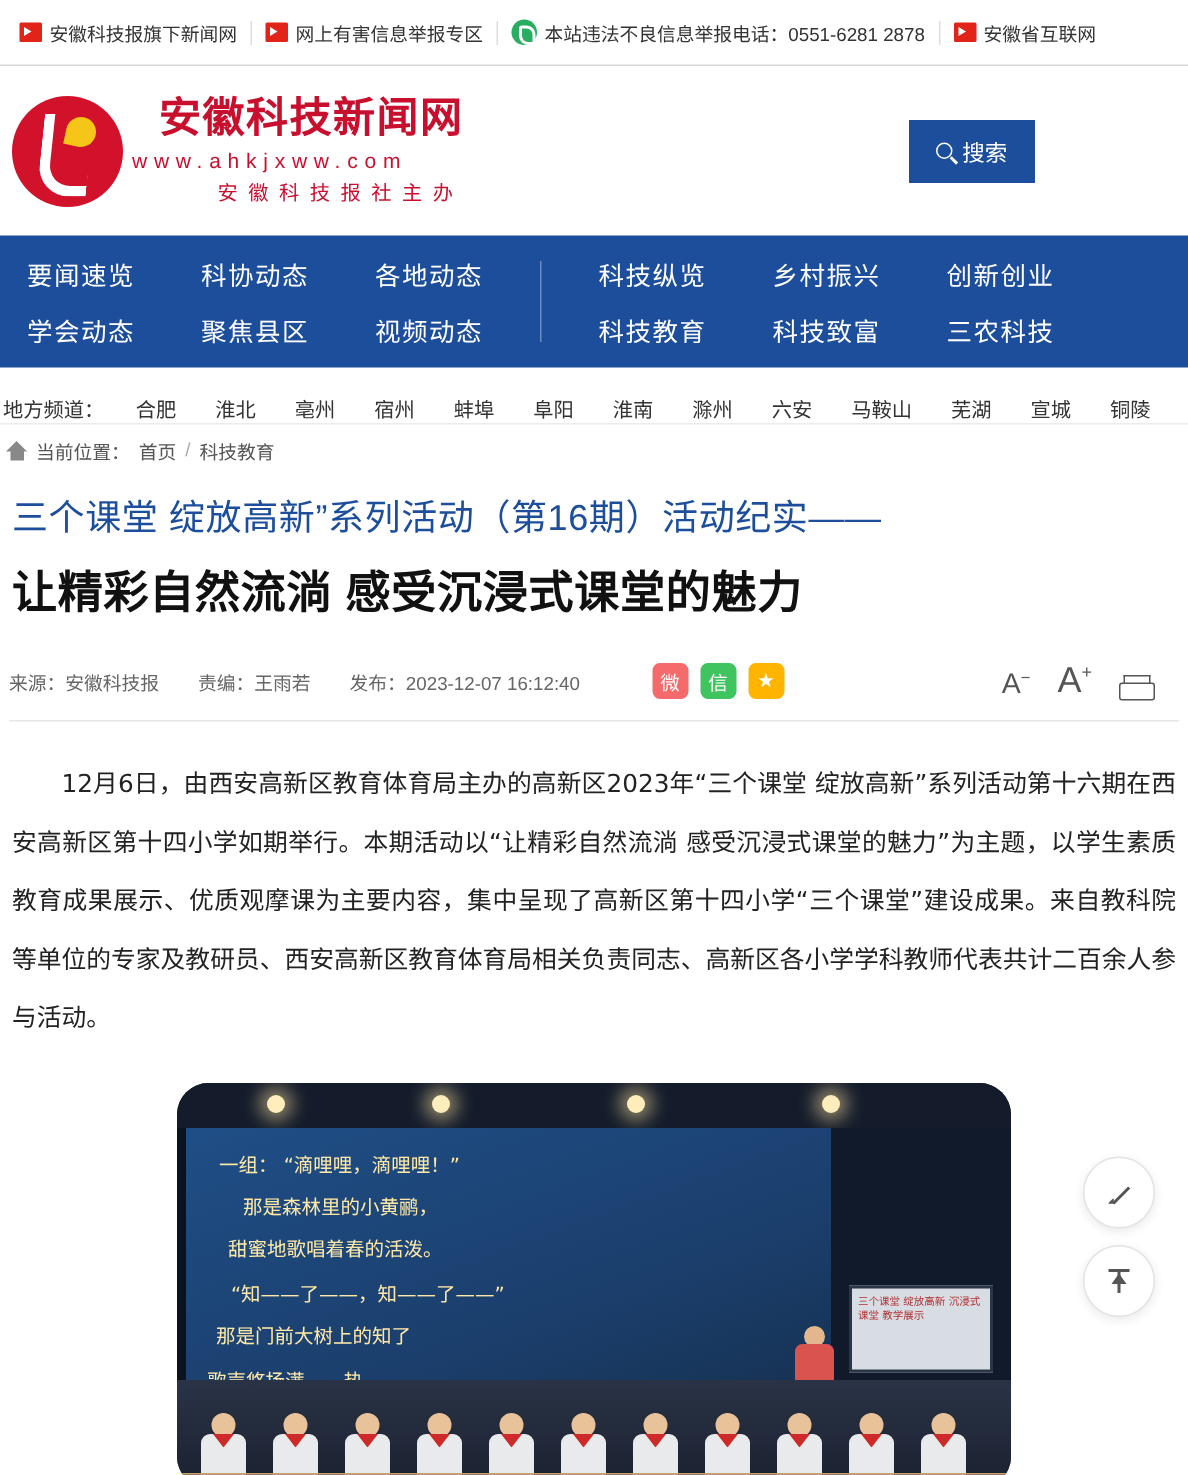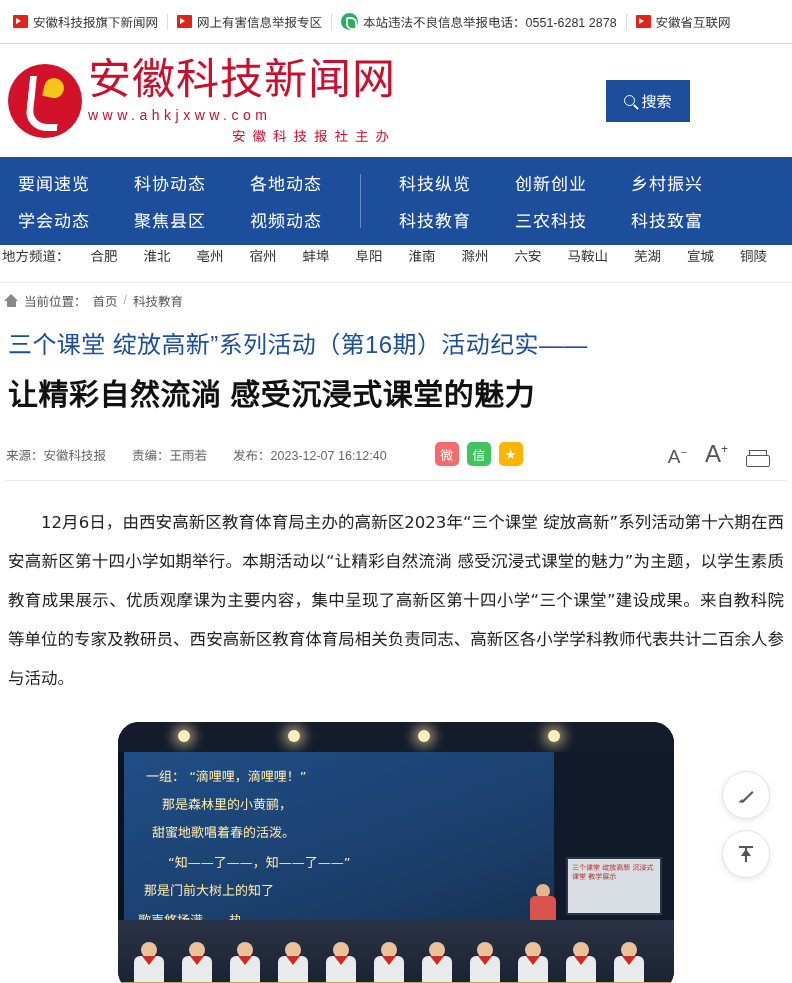--- a/index.html
+++ b/index.html
@@ -97,24 +97,25 @@
     position: absolute;
     left: 36px; top: 14px;
     width: 20px; height: 20px;
     background: #f5c518;
     border-radius: 50% 50% 50% 0;
     transform: rotate(12deg);
   }
   .logo-text { line-height: 1; }
   .logo-title {
     font-family: "DejaVu Sans", sans-serif;
-    font-size: 43px;
-    font-weight: normal;
+    font-size: 28px;
+    font-weight: bold;
     color: #c8102e;
     letter-spacing: 1px;
+    margin-left: 18px;
   }
   .logo-url {
     font-size: 14px;
     color: #c8102e;
     letter-spacing: 4.5px;
     margin-top: 7px;
     font-family: "Liberation Sans", sans-serif;
   }
   .logo-sub {
     font-size: 13.5px;
@@ -193,21 +194,21 @@
     width: 1px; height: 54px;
     background: rgba(255,255,255,0.35);
     margin: 0 16px;
   }
   .nav-item { cursor: pointer; white-space: nowrap; letter-spacing: 1px; }
 
   
   .channels {
     height: 38px;
     display: flex;
-    align-items: flex-start;
+    align-items: flex-end;
     font-size: 13.5px;
     color: #333;
     padding-left: 2px;
     border-bottom: 1px solid #ececec;
     overflow: hidden;
     white-space: nowrap;
   }
   .channels .label { font-weight: normal; margin-right: 8px; }
   .channels .ch { padding: 0 13px; cursor: pointer; }
 
@@ -557,26 +558,26 @@
   <div class="nav-group">
     <div class="nav-item">各地动态</div>
     <div class="nav-item">视频动态</div>
   </div>
   <div class="nav-divider"></div>
   <div class="nav-group">
     <div class="nav-item">科技纵览</div>
     <div class="nav-item">科技教育</div>
   </div>
   <div class="nav-group">
+    <div class="nav-item">乡村振兴</div>
+    <div class="nav-item">科技致富</div>
+  </div>
+  <div class="nav-group">
     <div class="nav-item">创新创业</div>
     <div class="nav-item">三农科技</div>
-  </div>
-  <div class="nav-group">
-    <div class="nav-item">乡村振兴</div>
-    <div class="nav-item">科技致富</div>
   </div>
 </div>
 
 <div class="channels">
   <span class="label">地方频道：</span>
   <span class="ch">合肥</span>
   <span class="ch">淮北</span>
   <span class="ch">亳州</span>
   <span class="ch">宿州</span>
   <span class="ch">蚌埠</span>
@@ -627,21 +628,21 @@
     <div class="fig-ceiling"></div>
     <div class="fig-lamp" style="left:60px"></div>
     <div class="fig-lamp" style="left:170px"></div>
     <div class="fig-lamp" style="left:300px"></div>
     <div class="fig-lamp" style="left:430px"></div>
 
     <div class="fig-screen">
       <div class="fig-line" style="left:22px; top:14px;">一组： “滴哩哩，滴哩哩！”</div>
       <div class="fig-line" style="left:38px; top:42px;">那是森林里的小黄鹂，</div>
       <div class="fig-line" style="left:28px; top:70px;">甜蜜地歌唱着春的活泼。</div>
-      <div class="fig-line" style="left:44px; top:100px;">“知——了——，知——了——”</div>
+      <div class="fig-line" style="left:30px; top:100px;">“知——了——，知——了——”</div>
       <div class="fig-line" style="left:20px; top:128px;">那是门前大树上的知了</div>
       <div class="fig-line" style="left:14px; top:158px;">歌声悠扬满……热</div>
     </div>
 
     <div class="fig-sidepanel"></div>
     <div class="fig-sidescreen">
       <div class="txt">三个课堂
 绽放高新
 沉浸式课堂
 教学展示</div>

